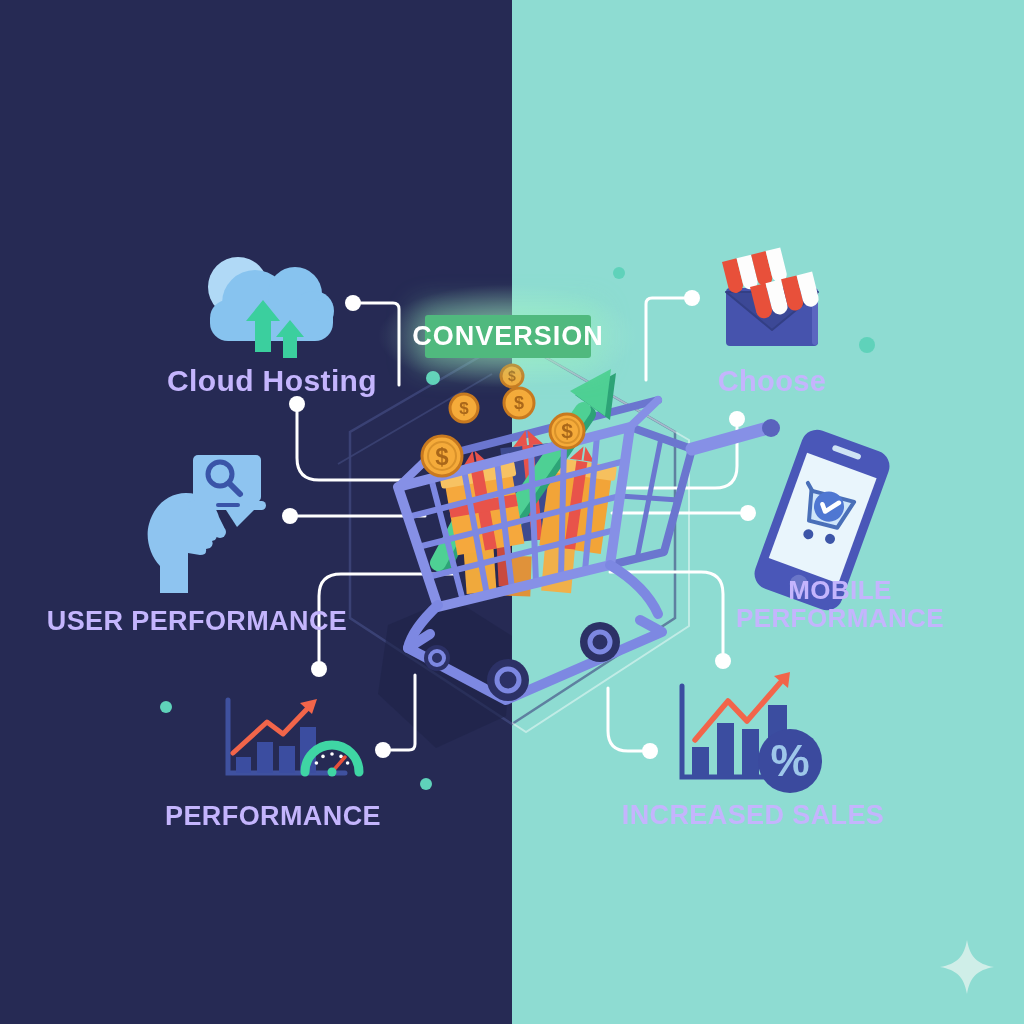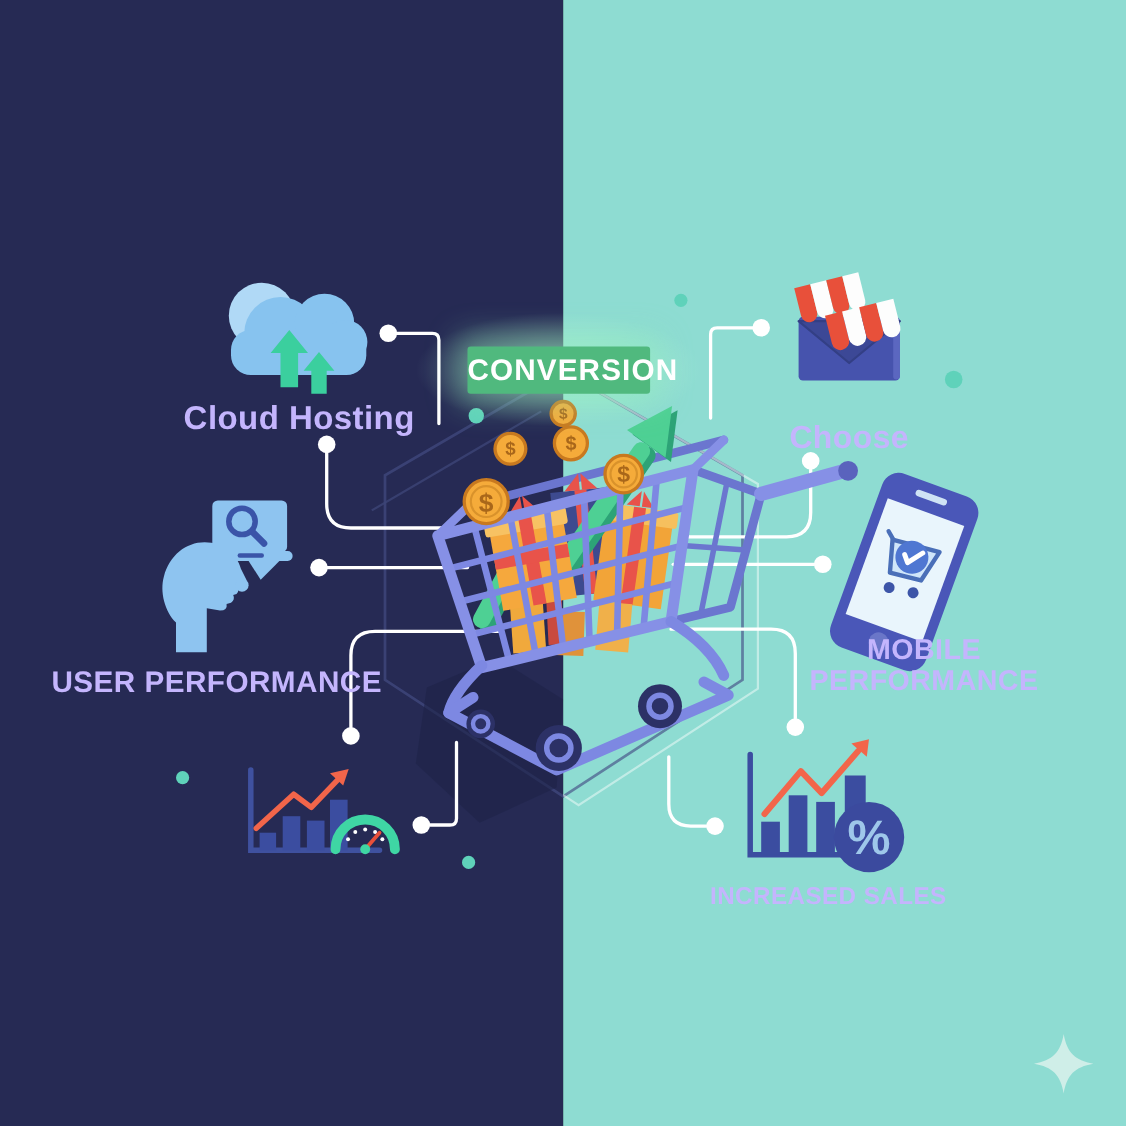--- a/index.html
+++ b/index.html
@@ -8,30 +8,30 @@
     font-family:"Liberation Sans",sans-serif;
   }
   .bg-left{position:absolute;left:0;top:0;width:512px;height:1024px;background:#262a54;}
   .bg-right{position:absolute;left:512px;top:0;width:512px;height:1024px;background:#8edcd2;}
   svg.art{position:absolute;left:0;top:0;width:1024px;height:1024px;}
   .label{
     position:absolute;transform:translate(-50%,-50%);
     color:#c4b5fd;text-align:center;white-space:nowrap;letter-spacing:.4px;font-weight:bold;
   }
   .label-cloud{left:272px;top:381px;font-size:30px;}
-  .label-choose{left:772px;top:399px;font-size:29px;}
+  .label-choose{left:772px;top:381px;font-size:29px;}
   .label-ux{left:197px;top:621px;font-size:27px;}
   .label-mobile{left:840px;top:604px;font-size:26px;white-space:normal;width:215px;line-height:28px;}
   .label-perf{left:273px;top:816px;font-size:27px;}
-  .label-sales{left:753px;top:815px;font-size:22px;}
+  .label-sales{left:753px;top:815px;font-size:27px;}
   .banner{
     position:absolute;left:425px;top:315px;width:166px;height:43px;
     background:#50b97e;border-radius:3px;
     box-shadow:0 0 28px 10px rgba(140,235,180,.40);
-    display:flex;align-items:center;
+    display:flex;align-items:center;justify-content:center;
     color:#fff;font-size:27px;font-weight:bold;letter-spacing:1px;
   }
 </style>
 </head>
 <body>
 
 <div class="stage">
   <div class="bg-left"></div>
   <div class="bg-right"></div>
 
@@ -294,14 +294,15 @@
   </svg>
 
   <div class="banner">
     <span>CONVERSION</span>
   </div>
 
   <div class="label label-cloud">Cloud Hosting</div>
   <div class="label label-choose">Choose</div>
   <div class="label label-ux">USER PERFORMANCE</div>
   <div class="label label-mobile">MOBILE PERFORMANCE</div>
+  <div class="label label-perf">PERFORMANCE</div>
   <div class="label label-sales">INCREASED SALES</div>
 </div>
 
 </body></html>

